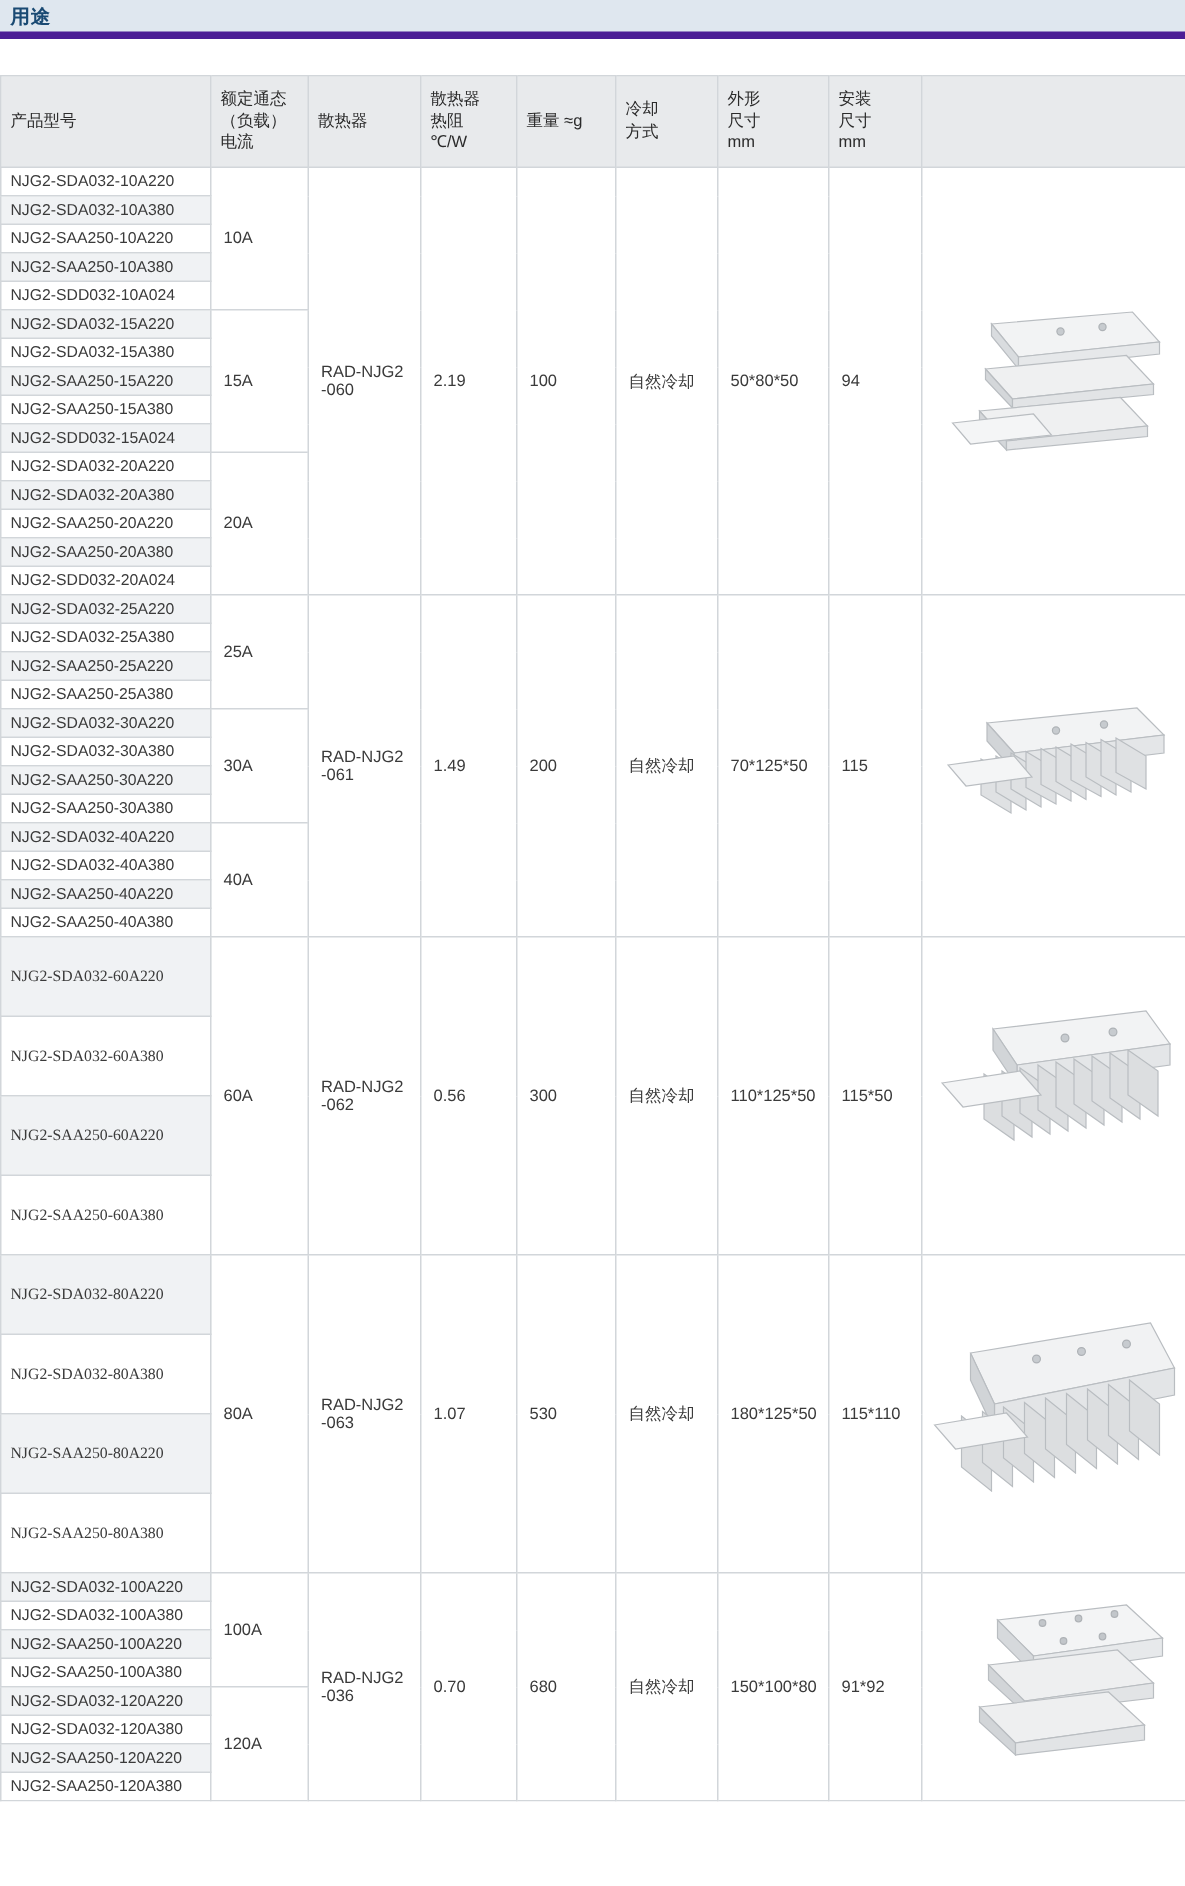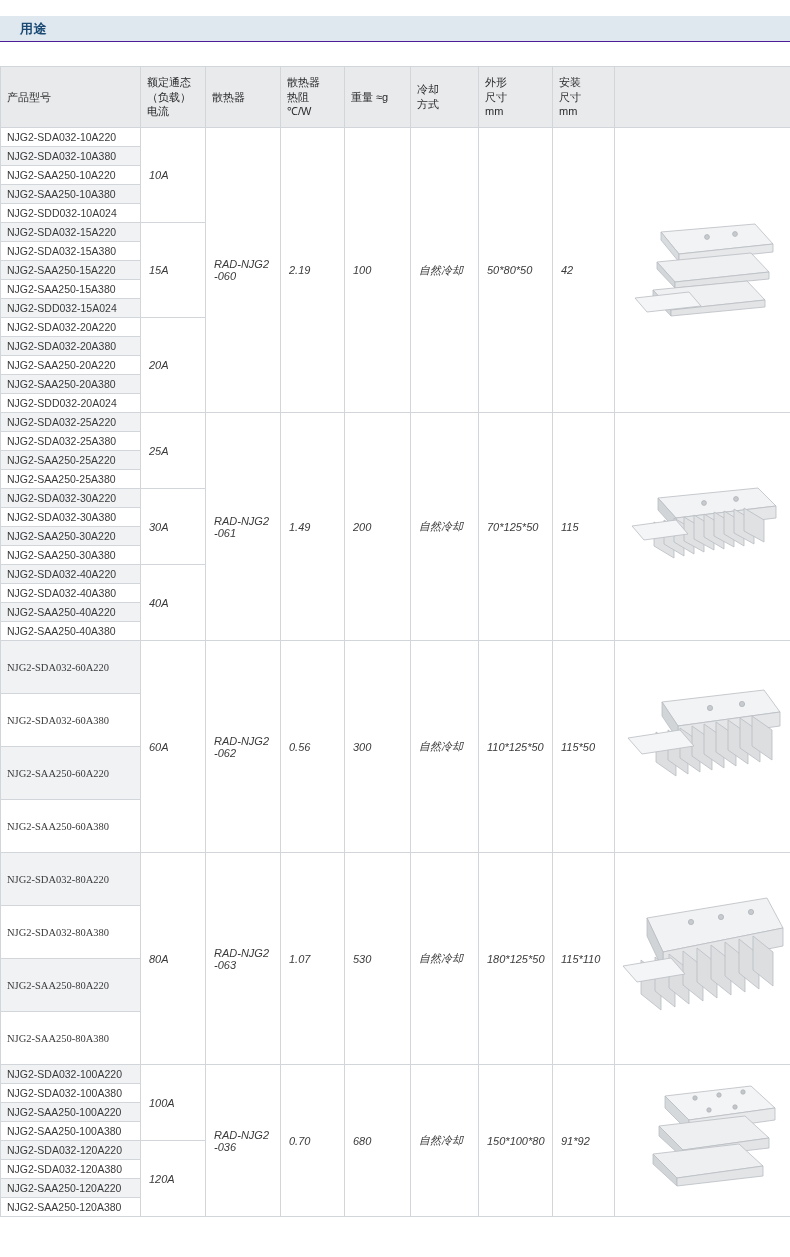--- a/index.html
+++ b/index.html
@@ -16,26 +16,25 @@
   .page {
     width: 790px;
     position: relative;
     overflow: hidden;
   }
 
   
   .section-header {
     height: 26px;
     background: #dfe7ef;
-    border-bottom: 1px solid #4c1d95;
+    border-bottom: 5px solid #4c1d95;
     display: flex;
     align-items: center;
-    padding-left: 20px;
+    padding-left: 7px;
     box-sizing: border-box;
-    margin-top: 16px;
   }
   .section-header .title {
     font-size: 13px;
     font-weight: bold;
     color: #1a4a73;
     letter-spacing: 0.5px;
   }
 
   
   .intro {
@@ -96,21 +95,20 @@
     white-space: nowrap;
   }
   td.model.alt { background: #f0f2f4; margin-left: 48px; }
   td.model.tall { height: 52px; font-family: Liberation Serif, serif; }
 
   td.center {
     text-align: left;
     padding: 0 8px;
     font-size: 11px;
     color: #3a3a3a;
-    font-style: italic;
   }
   td.current { padding-left: 8px; }
   td.imgcell {
     padding: 0;
     text-align: center;
     background: #ffffff;
   }
 
   
   .sink-art {
@@ -184,21 +182,21 @@
     </thead>
     <tbody id="table-body">
         <tr>
           <td class="model">NJG2-SDA032-10A220</td>
           <td class="center current" rowspan="5">10A</td>
           <td class="center" rowspan="15">RAD-NJG2<br>-060</td>
           <td class="center" rowspan="15">2.19</td>
           <td class="center" rowspan="15">100</td>
           <td class="center" rowspan="15">自然冷却</td>
           <td class="center" rowspan="15">50*80*50</td>
-          <td class="center" rowspan="15">42</td>
+          <td class="center" rowspan="15">94</td>
           <td class="imgcell" rowspan="15">
   <svg class="sink-art" width="160" height="120" viewBox="0 0 160 120">
     <g stroke="#b9bdc1" stroke-width="0.8" fill="none">
       <polygon points="38,22 132,14 150,34 56,44" fill="#f2f3f4"></polygon>
       <polygon points="38,22 56,44 56,52 38,30" fill="#d9dcdf"></polygon>
       <polygon points="56,44 150,34 150,42 56,52" fill="#e6e8ea"></polygon>
       <polygon points="34,52 128,43 146,62 52,72" fill="#eff0f1"></polygon>
       <polygon points="34,52 52,72 52,78 34,59" fill="#d4d7da"></polygon>
       <polygon points="52,72 146,62 146,69 52,78" fill="#e2e4e6"></polygon>
       <polygon points="30,80 124,71 142,90 48,100" fill="#eff0f1"></polygon>

